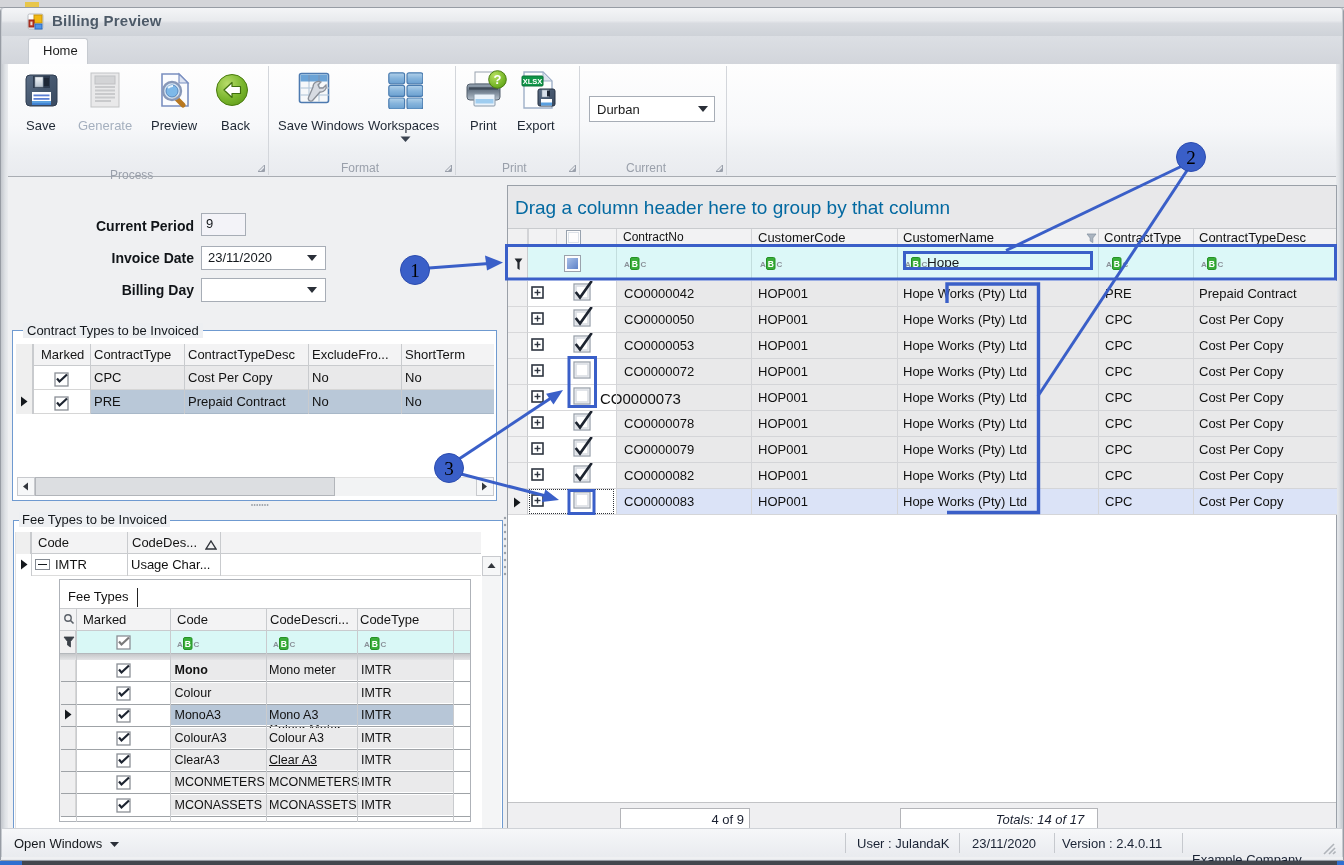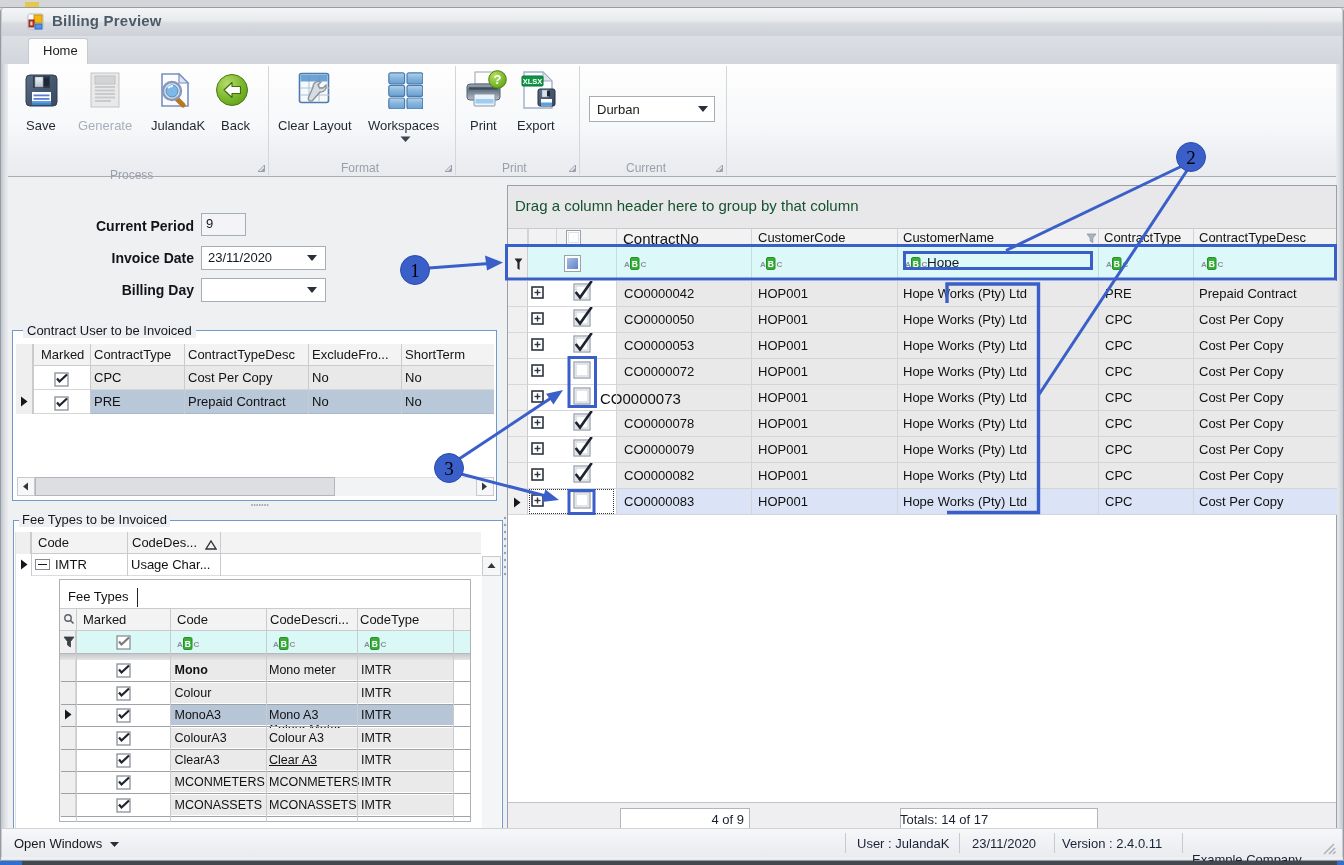--- a/index.html
+++ b/index.html
@@ -87,21 +87,21 @@
 </svg>
 <div class="ab txt" style="left:78px;top:118px;font-size:13px;color:#a4afbe;">Generate</div>
 <svg class="ab" style="left:159px;top:72px" width="34" height="36" viewBox="0 0 34 36">
 <path d="M3 2 H20 L29 11 V34 H3 Z" fill="#fbfcfe" stroke="#7a8fc0" stroke-width="1.6"></path>
 <path d="M20 2 L20 11 L29 11 Z" fill="#dde4f2" stroke="#7a8fc0" stroke-width="1.2"></path>
 <line x1="17" y1="26" x2="24" y2="33" stroke="#b87820" stroke-width="5" stroke-linecap="round"></line>
 <circle cx="13" cy="19" r="9" fill="#cfe2f2" fill-opacity="0.85" stroke="#8898b8" stroke-width="2.4"></circle>
 <circle cx="13" cy="19" r="6" fill="#7db8e8" stroke="#5888c0"></circle>
 <path d="M9 16 a6 6 0 0 1 5 -2" stroke="#e8f4fc" stroke-width="2" fill="none"></path>
 </svg>
-<div class="ab txt" style="left:151px;top:118px;font-size:13px;color:#1e2733;">JulandaK</div>
+<div class="ab txt" style="left:151px;top:118px;font-size:13px;color:#1e2733;">Preview</div>
 <svg class="ab" style="left:215px;top:73px" width="34" height="34" viewBox="0 0 34 34">
 <defs>
         <radialGradient id="grn" cx="0.35" cy="0.3" r="0.9">
 <stop offset="0" stop-color="#b8dc6a"></stop>
           <stop offset="0.55" stop-color="#7ab62e"></stop>
           <stop offset="1" stop-color="#5a9415"></stop>
 </radialGradient>
       </defs>
 <circle cx="17" cy="17" r="15.5" fill="url(#grn)" stroke="#4a7c10"></circle>
 <path d="M9 17 L17 9.5 V13.5 H25.5 V20.5 H17 V24.5 Z" fill="#ffffff" stroke="#3f6e0e" stroke-width="1.2" stroke-linejoin="round"></path>
@@ -115,21 +115,21 @@
         <line x1="21" y1="3" x2="21" y2="30"></line>
 <line x1="2" y1="16" x2="31" y2="16"></line>
         <line x1="2" y1="23" x2="31" y2="23"></line>
 </g>
 <g stroke="#4d7ab0" stroke-width="1">
         <line x1="11" y1="3" x2="11" y2="9.5"></line>
         <line x1="21" y1="3" x2="21" y2="9.5"></line>
       </g>
 <path d="M13 17 a5.5 5.5 0 0 1 8 -5 l-3 3 l1.5 3 l3.5 0 l3 -3 a5.5 5.5 0 0 1 -6 7 l-7 8 a2.6 2.6 0 0 1 -4.5 -2.5 Z" fill="#d7dbe2" stroke="#8a8f98" stroke-width="1.3" transform="translate(2,-2)"></path>
 </svg>
-<div class="ab txt" style="left:278px;top:118px;font-size:13px;color:#1e2733;">Clear Layout</div>
+<div class="ab txt" style="left:278px;top:118px;font-size:13px;color:#1e2733;">Save Windows</div>
 <svg class="ab" style="left:388px;top:72px" width="35" height="37" viewBox="0 0 35 37">
       <defs>
         <linearGradient id="tl" x1="0" y1="0" x2="0" y2="1">
           <stop offset="0" stop-color="#b3d2ea"></stop>
           <stop offset="0.5" stop-color="#86b4dc"></stop>
           <stop offset="1" stop-color="#6ba0d0"></stop>
         </linearGradient>
       </defs>
       <rect x="0.8" y="0.8" width="15.8" height="11" rx="2" fill="url(#tl)" stroke="#4a7cb0" stroke-width="1.2"></rect>
       <rect x="19.0" y="0.8" width="15.8" height="11" rx="2" fill="url(#tl)" stroke="#4a7cb0" stroke-width="1.2"></rect>
@@ -189,21 +189,21 @@
 <div class="ab txt" style="left:208px;top:250px;font-size:13px;color:#14181c;">23/11/2020</div>
 <svg class="ab" style="left:307px;top:255px" width="10" height="6" viewBox="0 0 10 6">
       <path d="M0 0 H10 L5 6 Z" fill="#2a2f38"></path>
     </svg>
 <div class="ab txt" style="left:0px;top:282px;width:194px;text-align:right;font-size:14px;font-weight:bold;color:#101418;">Billing Day</div>
 <div class="ab" style="left:201px;top:278px;width:125px;height:24px;background:#fff;border:1px solid #a7adb6;box-sizing:border-box;"></div>
 <svg class="ab" style="left:307px;top:287px" width="10" height="6" viewBox="0 0 10 6">
       <path d="M0 0 H10 L5 6 Z" fill="#2a2f38"></path>
     </svg>
 <div class="ab" style="left:12px;top:330px;width:485px;height:171px;border:1px solid #6f9ad0;box-sizing:border-box;background:#fff;"></div>
-<div class="ab txt" style="left:23px;top:323px;font-size:13px;color:#14181c;background:#edeff2;padding:0 4px;">Contract User to be Invoiced</div>
+<div class="ab txt" style="left:23px;top:323px;font-size:13px;color:#14181c;background:#edeff2;padding:0 4px;">Contract Types to be Invoiced</div>
 <div class="ab" style="left:16px;top:344px;width:478px;height:22px;background:#f3f3f4;border-bottom:1px solid #c9cbce;box-sizing:border-box;"></div>
 <div class="ab txt" style="left:41px;top:347px;font-size:13px;color:#141414;">Marked</div>
 <div class="ab txt" style="left:94px;top:347px;font-size:13px;color:#141414;">ContractType</div>
 <div class="ab txt" style="left:188px;top:347px;font-size:13px;color:#141414;">ContractTypeDesc</div>
 <div class="ab txt" style="left:312px;top:347px;font-size:13px;color:#141414;">ExcludeFro...</div>
 <div class="ab txt" style="left:405px;top:347px;font-size:13px;color:#141414;">ShortTerm</div>
 <div class="ab" style="left:33px;top:344px;width:1px;height:70px;background:#c9cbce;"></div>
 <div class="ab" style="left:90px;top:344px;width:1px;height:70px;background:#c9cbce;"></div>
 <div class="ab" style="left:184px;top:344px;width:1px;height:70px;background:#c9cbce;"></div>
 <div class="ab" style="left:308px;top:344px;width:1px;height:70px;background:#c9cbce;"></div>
@@ -405,23 +405,23 @@
       <circle cx="2" cy="17" r="1.2" fill="#9aa0a8"></circle>
       <circle cx="2" cy="24" r="1.2" fill="#9aa0a8"></circle>
       <circle cx="2" cy="31" r="1.2" fill="#9aa0a8"></circle>
       <circle cx="2" cy="38" r="1.2" fill="#9aa0a8"></circle>
       <circle cx="2" cy="45" r="1.2" fill="#9aa0a8"></circle>
       <circle cx="2" cy="52" r="1.2" fill="#9aa0a8"></circle>
       <circle cx="2" cy="59" r="1.2" fill="#9aa0a8"></circle>
     </svg>
 <div class="ab" style="left:507px;top:185px;width:830px;height:644px;border:1px solid #9aa0a8;background:#fff;box-sizing:border-box;"></div>
 <div class="ab" style="left:508px;top:186px;width:828px;height:43px;background:#e8e8ea;border-bottom:1px solid #c9cbce;box-sizing:border-box;"></div>
-<div class="ab txt" style="left:515px;top:197px;font-size:15px;color:#14532d;">Drag a column header here to group by that column</div>
+<div class="ab txt" style="left:515px;top:197px;font-size:19px;color:#0369a1;">Drag a column header here to group by that column</div>
 <div class="ab" style="left:508px;top:229px;width:828px;height:18px;background:#f2f2f3;border-bottom:1px solid #c2c3c6;box-sizing:border-box;"></div>
-<div class="ab txt" style="left:623px;top:230px;font-size:15px;color:#121212;">ContractNo</div>
+<div class="ab txt" style="left:623px;top:230px;font-size:12px;color:#121212;">ContractNo</div>
 <div class="ab txt" style="left:758px;top:230px;font-size:13px;color:#121212;">CustomerCode</div>
 <div class="ab txt" style="left:903px;top:230px;font-size:13px;color:#121212;">CustomerName</div>
 <div class="ab txt" style="left:1104px;top:230px;font-size:13px;color:#121212;">ContractType</div>
 <div class="ab txt" style="left:1199px;top:230px;font-size:13px;color:#121212;">ContractTypeDesc</div>
 <svg class="ab" style="left:1086px;top:233px" width="11" height="11" viewBox="0 0 11 11">
       <path d="M1 1 H10 L6.8 5 V9.5 L4.2 8 V5 Z" fill="#aab4c0" stroke="#8894a2" stroke-width="0.8"></path>
     </svg>
 <div class="ab" style="left:566px;top:230px;width:15px;height:15px;background:#fdfdfd;border:1px solid #98a2ae;box-sizing:border-box;"></div>
 <div class="ab" style="left:568px;top:232px;width:11px;height:11px;border:1px solid #dde2e8;box-sizing:border-box;"></div>
 <div class="ab" style="left:528px;top:229px;width:1px;height:18px;background:#d2d3d6;"></div>
@@ -641,21 +641,21 @@
 <div class="ab" style="left:897px;top:281px;width:1px;height:234px;background:#d4d5d8;"></div>
 <div class="ab" style="left:1098px;top:281px;width:1px;height:234px;background:#d4d5d8;"></div>
 <div class="ab" style="left:1193px;top:281px;width:1px;height:234px;background:#d4d5d8;"></div>
 <div class="ab" style="left:616px;top:281px;width:1px;height:234px;background:#d4d5d8;"></div>
 <div class="ab" style="left:529px;top:489px;width:85px;height:25px;border:1px dotted #30343a;box-sizing:border-box;"></div>
 <div class="ab" style="left:508px;top:802px;width:828px;height:1px;background:#c2c3c6;"></div>
 <div class="ab" style="left:508px;top:803px;width:828px;height:26px;background:#efeff1;"></div>
 <div class="ab" style="left:620px;top:808px;width:130px;height:21px;background:#fff;border:1px solid #b4b5b9;box-sizing:border-box;"></div>
 <div class="ab txt" style="left:620px;top:812px;width:124px;text-align:right;font-size:13px;color:#1a2030;">4 of 9</div>
 <div class="ab" style="left:900px;top:808px;width:198px;height:21px;background:#fff;border:1px solid #b4b5b9;box-sizing:border-box;"></div>
-<div class="ab txt" style="left:900px;top:812px;width:192px;text-align:left;font-size:13px;color:#1a2030;">Totals: 14 of 17</div>
+<div class="ab txt" style="left:944px;top:812px;width:192px;text-align:center;font-size:13px;color:#1a2030;font-style:italic;">Totals: 14 of 17</div>
 <div class="ab" style="left:2px;top:828px;width:1340px;height:29px;background:linear-gradient(180deg,#f6f7f9,#e9ebef);border-top:1px solid #cfd2d7;box-sizing:border-box;"></div>
 <div class="ab txt" style="left:14px;top:836px;font-size:13px;color:#15181c;">Open Windows</div>
 <svg class="ab" style="left:110px;top:842px" width="9" height="5" viewBox="0 0 9 5">
       <path d="M0 0 H9 L4.5 5 Z" fill="#2a2f38"></path>
     </svg>
 <div class="ab" style="left:845px;top:833px;width:1px;height:20px;background:#c6c9ce;"></div>
 <div class="ab" style="left:959px;top:833px;width:1px;height:20px;background:#c6c9ce;"></div>
 <div class="ab" style="left:1054px;top:833px;width:1px;height:20px;background:#c6c9ce;"></div>
 <div class="ab" style="left:1182px;top:833px;width:1px;height:20px;background:#c6c9ce;"></div>
 <div class="ab txt" style="left:857px;top:836px;font-size:13px;color:#1a2334;">User : JulandaK</div>

